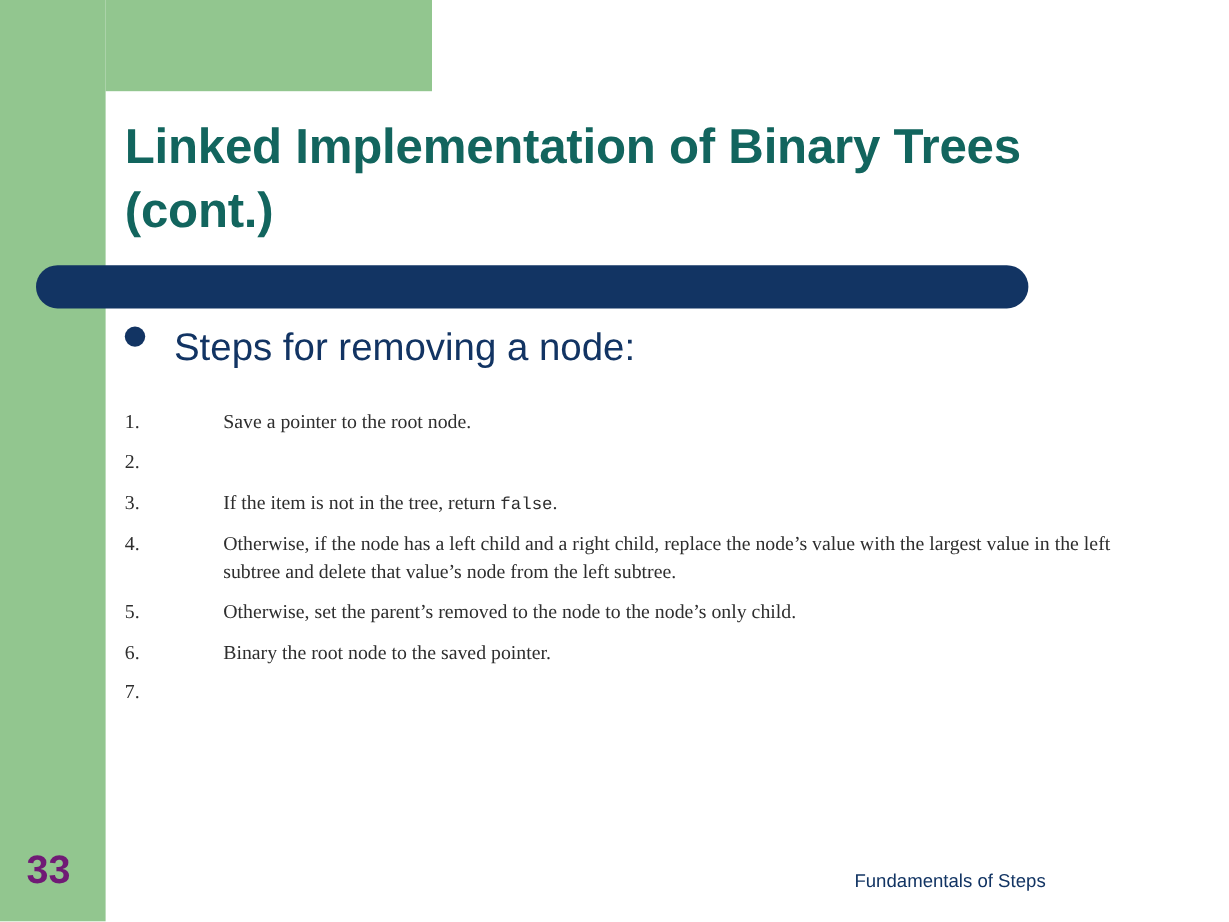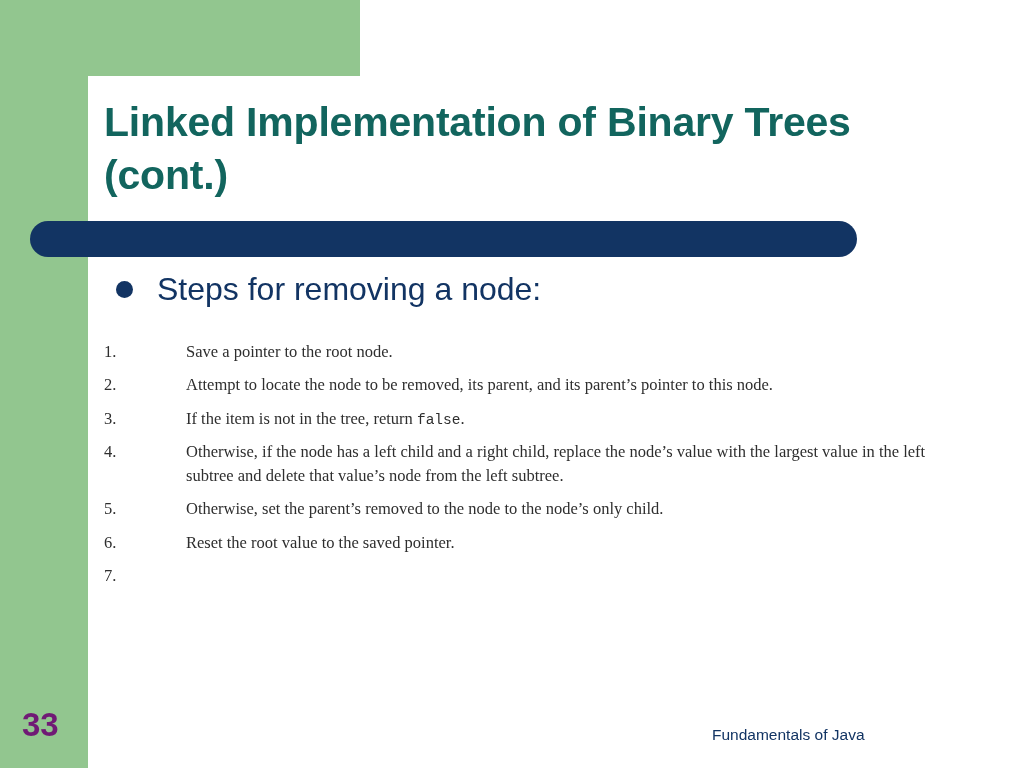--- a/index.html
+++ b/index.html
@@ -59,24 +59,24 @@
     color: #12655e;
     font-size: 41px;
     font-weight: bold;
     line-height: 1.3;
     letter-spacing: -0.2px;
   }
 
   
   .bullet-row {
     position: absolute;
-    left: 116px;
+    left: 104px;
     top: 272px;
     display: flex;
-    align-items: center;
+    align-items: flex-start;
   }
   .bullet-dot {
     width: 17px;
     height: 17px;
     border-radius: 50%;
     background: #123463;
     margin-right: 24px;
     flex: 0 0 auto;
   }
   .bullet-text {
@@ -155,39 +155,38 @@
     <span class="bullet-text">Steps for removing a node:</span>
   </div>
 
   <div class="steps">
       <div class="step">
         <div class="step-num">1.</div>
         <div class="step-text"><span>Save a pointer to the root node.</span></div>
       </div>
       <div class="step">
         <div class="step-num">2.</div>
-        <div class="step-text"><span>Attempt to locate the node to be removed, its parent, and its parent’s pointer to this node.</span></div>
       </div>
       <div class="step">
         <div class="step-num">3.</div>
         <div class="step-text"><span>If the item is not in the tree, return </span><span class="mono">false</span><span>.</span></div>
       </div>
       <div class="step">
         <div class="step-num">4.</div>
         <div class="step-text"><span>Otherwise, if the node has a left child and a right child, replace the node’s value with the largest value in the left subtree and delete that value’s node from the left subtree.</span></div>
       </div>
       <div class="step">
         <div class="step-num">5.</div>
         <div class="step-text"><span>Otherwise, set the parent’s removed to the node to the node’s only child.</span></div>
       </div>
       <div class="step">
         <div class="step-num">6.</div>
-        <div class="step-text"><span>Reset the root value to the saved pointer.</span></div>
+        <div class="step-text"><span>Binary the root node to the saved pointer.</span></div>
       </div>
       <div class="step">
         <div class="step-num">7.</div>
       </div>
     </div>
 
   <div class="page-number">33</div>
-  <div class="footer">Fundamentals of Java</div>
+  <div class="footer">Fundamentals of Steps</div>
 
 </div>
 
 </body></html>

